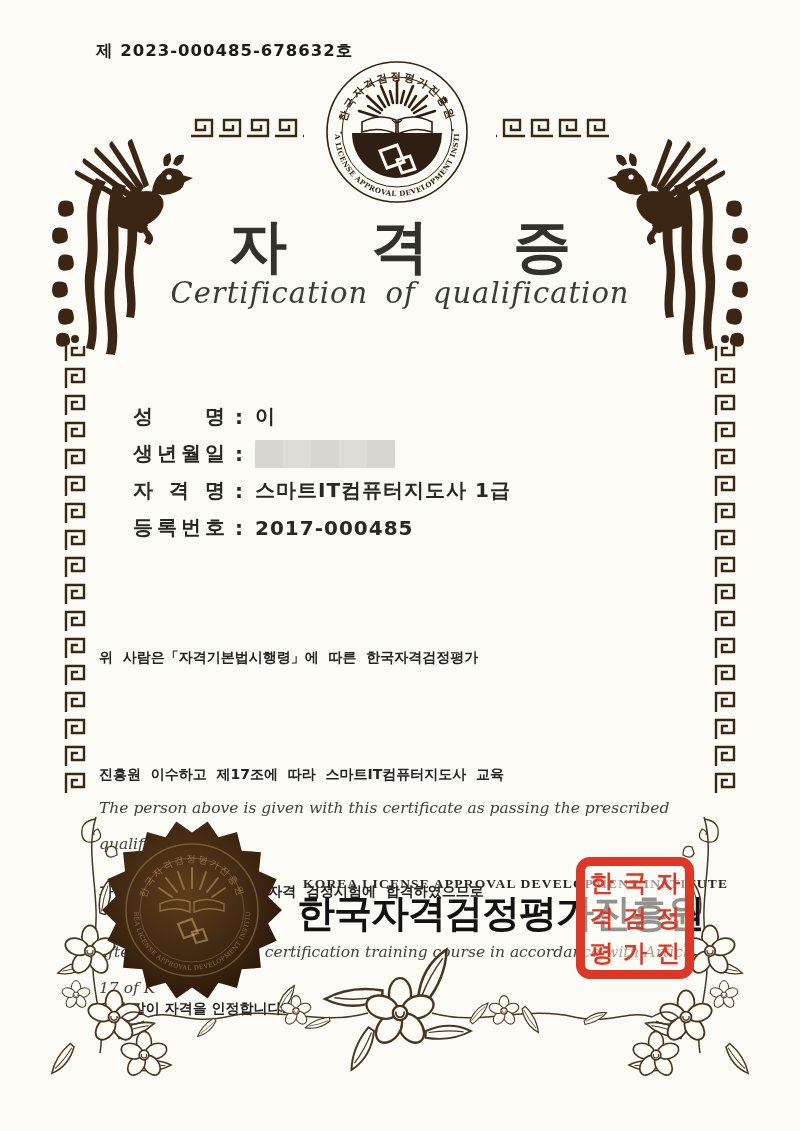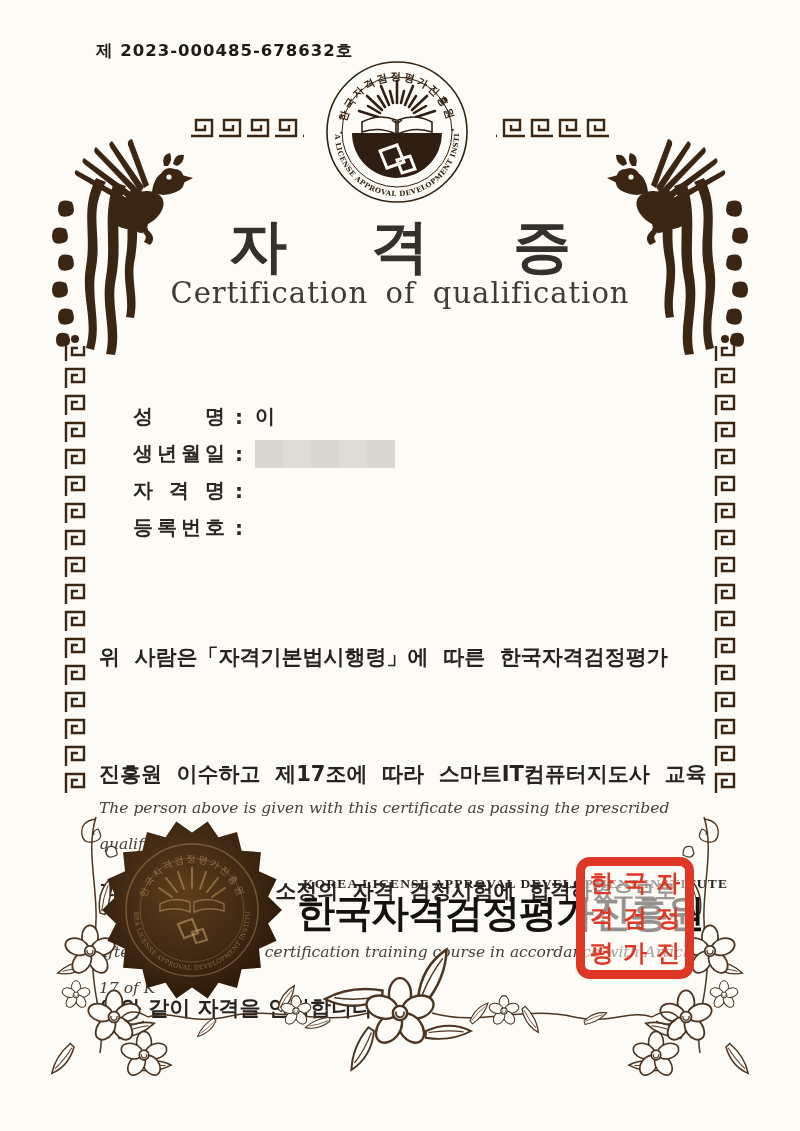--- a/index.html
+++ b/index.html
@@ -28,41 +28,42 @@
     text-align:center;
     font-family:"DejaVu Serif", serif;
     font-size:58px;font-weight:600;
     letter-spacing:1.45em;text-indent:1.45em;
     color:#34312d;
   }
   .title-en{
     left:0;top:276px;width:100%;
     text-align:center;
     font-family:"DejaVu Serif", serif;
+    font-style:italic;
     font-size:29px;color:#3e3a35;
     letter-spacing:1px;word-spacing:7px;
   }
 
   
   .fields{left:133px;top:398px;}
   .frow{display:flex;align-items:center;height:37px;font-size:20px;font-weight:700;color:#2a2622;}
   .flabel{width:92px;}
   [data-justify]{display:flex;justify-content:space-between;}
   .fcolon{margin:0 12px 0 10px;font-weight:700;}
   .fvalue{letter-spacing:1px;}
   .redact{display:inline-block;border-radius:1px;}
   .redact-name{width:58px;height:27px;margin-left:12px;vertical-align:-7px;
     background:linear-gradient(90deg,#ecupe 0, #ebe9e6 0,#e5e3df 100%);}
   .redact-birth{width:140px;height:28px;vertical-align:-7px;
     background:repeating-linear-gradient(90deg,#d9d6d2 0 28px,#dfdcd8 28px 56px);}
 
   
   .body-ko{
     left:99px;top:560px;width:612px;
-    font-size:21px;font-weight:600;line-height:39px;
+    font-size:14px;font-weight:600;line-height:39px;
     color:#262320;white-space:pre-wrap;
   }
   .body-en{
     left:99px;top:718px;width:620px;
     font-family:"DejaVu Serif", serif;font-style:italic;
     font-size:15.5px;line-height:36px;color:#45403a;
     white-space:pre-wrap;
   }
 
   
@@ -270,29 +271,31 @@
       <span class="fcolon">:</span>
       <span class="redact redact-birth"></span>
     </div>
     <div class="frow">
       <span class="flabel" data-justify="">
           <span>자</span>
           <span>격</span>
           <span>명</span>
         </span>
       <span class="fcolon">:</span>
+      <span class="fvalue">스마트IT컴퓨터지도사 1급</span>
     </div>
     <div class="frow">
       <span class="flabel" data-justify="">
           <span>등</span>
           <span>록</span>
           <span>번</span>
           <span>호</span>
         </span>
       <span class="fcolon">:</span>
+      <span class="fvalue">2017-000485</span>
     </div>
   </div>
 
   <div class="abs body-ko">
     <div>위  사람은「자격기본법시행령」에  따른  한국자격검정평가</div>
     <div>진흥원  이수하고  제17조에  따라  스마트IT컴퓨터지도사  교육</div>
     <div>과정을  이수하고  소정의  자격  검정시험에  합격하였으므로</div>
     <div>위와 같이 자격을 인정합니다.</div>
   </div>
 

